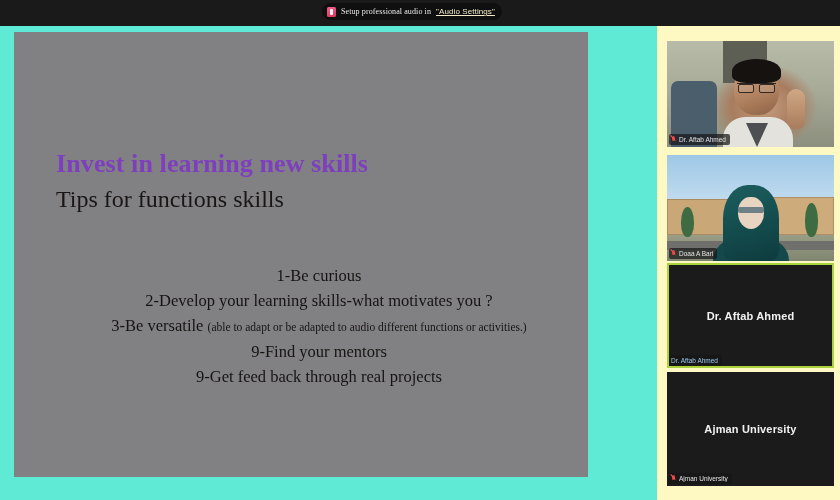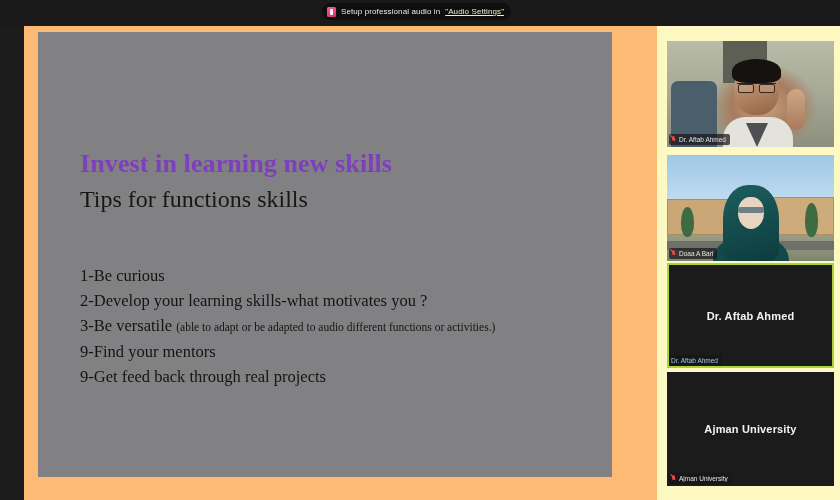--- a/index.html
+++ b/index.html
@@ -53,35 +53,35 @@
     position: absolute;
     left: 2.5px; top: 2px;
     width: 3px; height: 6px;
     background: #fff3f7;
     border-radius: 1px;
   }
   #audio-banner .banner-text {
     color: #e9e9ea;
     font-size: 8px;
     letter-spacing: .1px;
+    font-family: Liberation Serif, serif;
   }
   #audio-banner .banner-link {
     color: #f2e9c8;
     font-size: 8px;
     text-decoration: underline;
     letter-spacing: .1px;
   }
 
   
   #stage {
     position: absolute;
     left: 0; top: 26px;
     width: 657px; height: 474px;
-    background: #fdba74;
-    margin-left: 24px;
+    background: #5eead4;
   }
   #slide {
     position: absolute;
     left: 14px; top: 6px;
     width: 574px; height: 445px;
     background: #818183;
     overflow: hidden;
   }
   #slide-body {
     position: absolute;
@@ -112,20 +112,21 @@
     right: 0;
     list-style: none;
     margin: 0;
     padding: 0;
   }
   #slide-list li {
     font-size: 16.5px;
     line-height: 23.2px;
     color: #171313;
     white-space: nowrap;
+    text-align: center;
   }
   #slide-list li .note {
     font-size: 11.5px;
   }
 
   
   #filmstrip {
     position: absolute;
     left: 657px; top: 26px;
     width: 183px; height: 474px;

